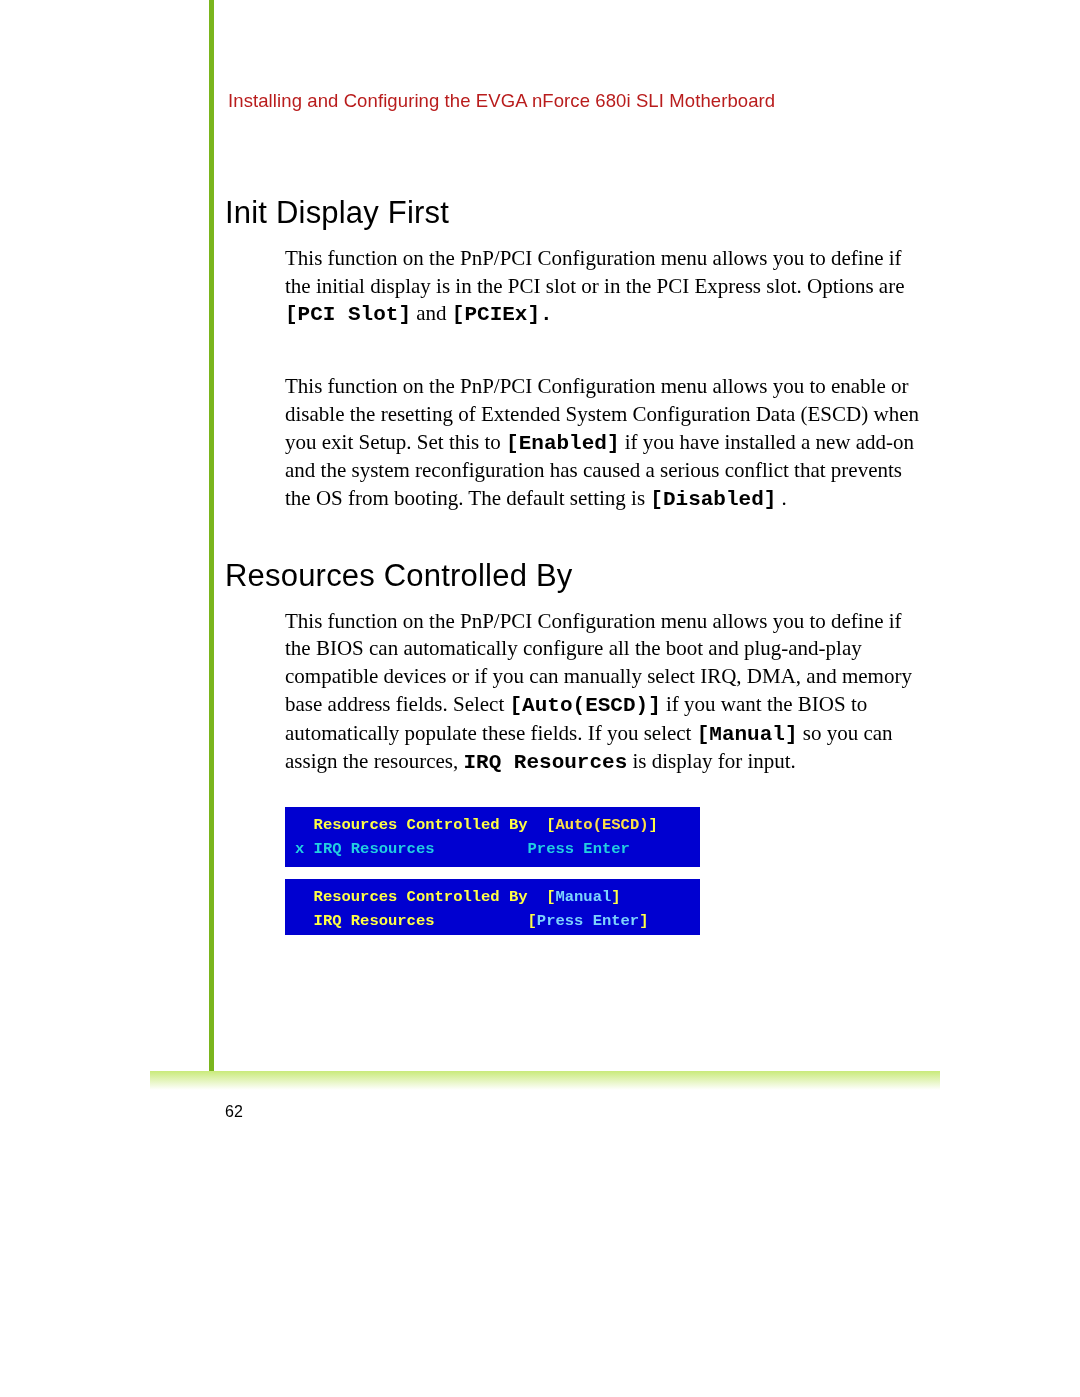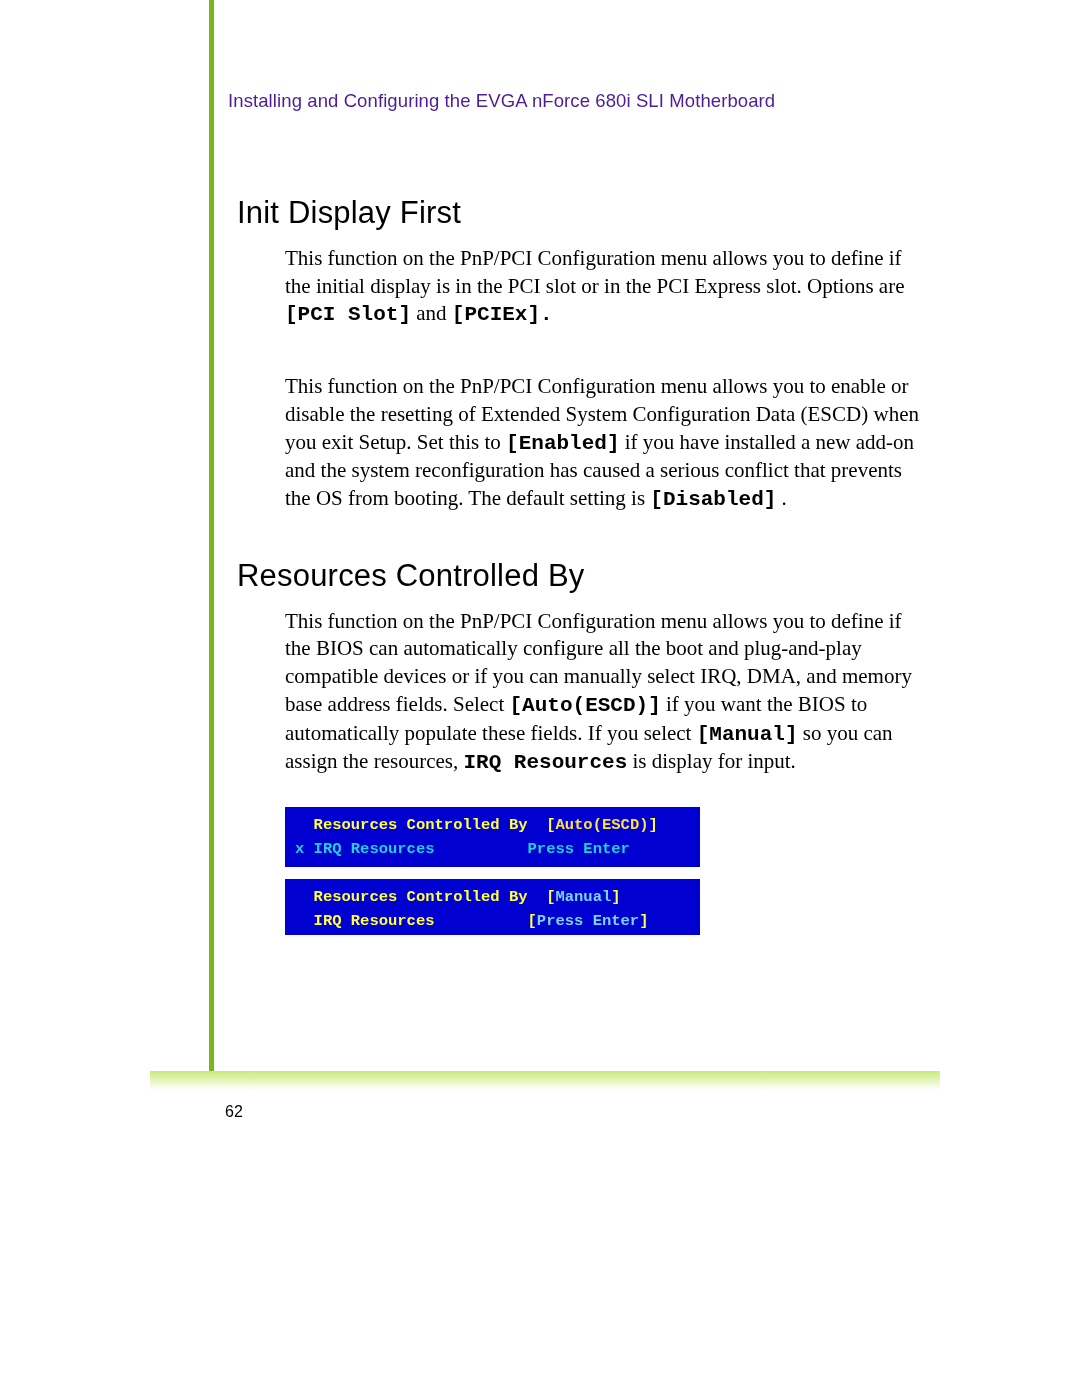--- a/index.html
+++ b/index.html
@@ -23,34 +23,34 @@
     width: 5px;
     height: 1090px;
     background: #7ab51d;
   }
   .running-head {
     position: absolute;
     top: 90px;
     left: 228px;
     font-family: Arial, Helvetica, sans-serif;
     font-size: 18.5px;
-    color: #4c1d95;
+    color: #b91c1c;
     letter-spacing: 0.1px;
   }
   .content {
     position: absolute;
     top: 195px;
     left: 225px;
     width: 695px;
   }
   h2.section {
     font-family: Arial, Helvetica, sans-serif;
     font-weight: 400;
     font-size: 31px;
-    margin: 0 0 14px 12px;
+    margin: 0 0 14px 0;
     color: #000;
     letter-spacing: 0.2px;
   }
   .section-block + .section-block { margin-top: 44px; }
   p.body {
     margin: 12px 0 0 60px;
     font-size: 21px;
     line-height: 1.32;
     font-family: Garamond, "Times New Roman", serif;
   }

